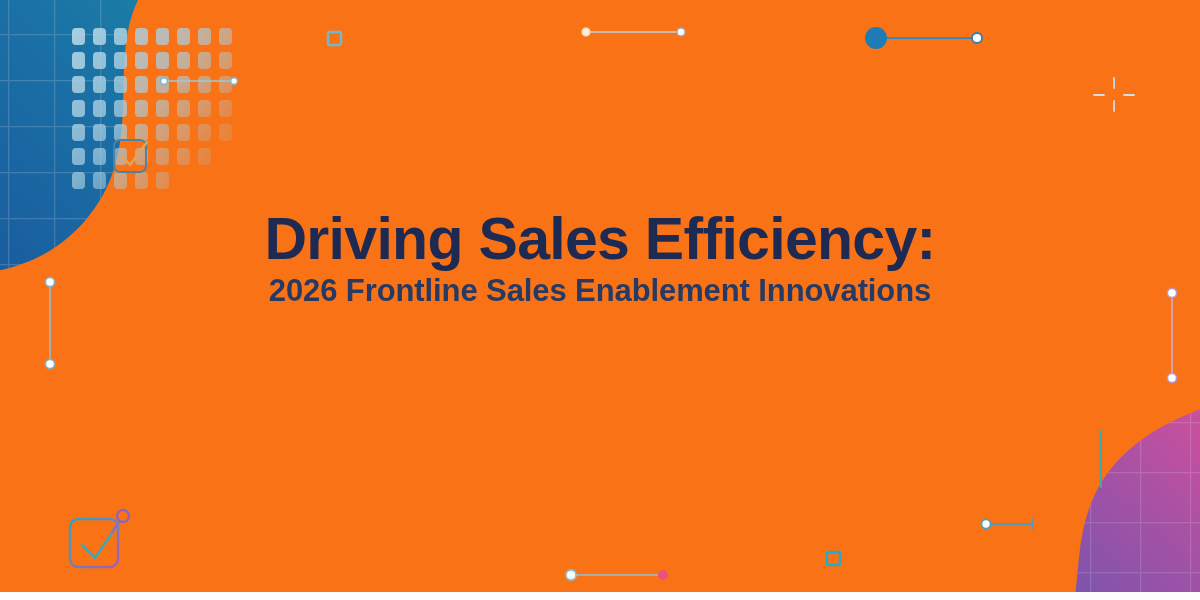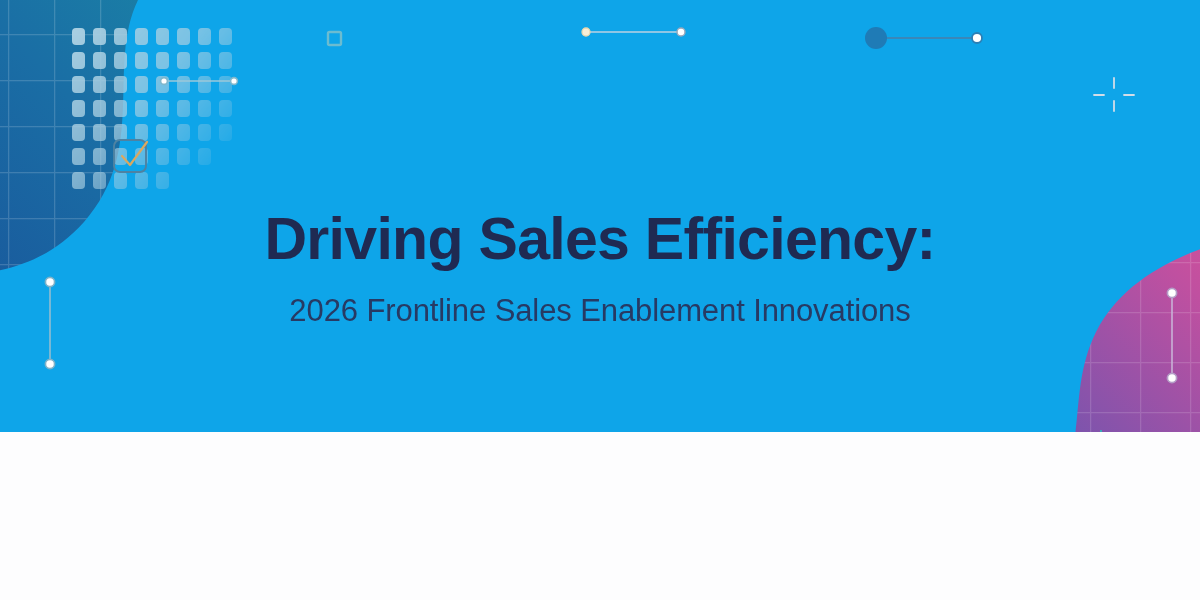--- a/index.html
+++ b/index.html
@@ -7,22 +7,22 @@
   body {
     font-family: "Liberation Sans", sans-serif;
     background:#fdfdfe;
     overflow:hidden;
     position:relative;
   }
   #slide {
     position:absolute;
     inset:0;
     width:1200px;
-    height:432px;
-    background:#0ea5e9;
+    height:592px;
+    background:#f97316;
     overflow:hidden;
     padding-left:32px;
   }
 
   
   .blob { position:absolute; pointer-events:none; }
   #blob-tl { left:-130px; top:-150px; width:420px; height:430px; }
   #blob-br { right:-120px; bottom:-150px; width:430px; height:420px; }
 
   
@@ -43,23 +43,22 @@
   }
   #main-title {
     font-size:59px;
     font-weight:bold;
     color:#1f2a52;
     letter-spacing:-0.7px;
     line-height:1.12;
     white-space:nowrap;
   }
   #subtitle {
-    margin-top:20px;
     font-size:31px;
-    font-weight:normal;
+    font-weight:bold;
     color:#273a64;
     letter-spacing:-0.1px;
     line-height:1.25;
     white-space:nowrap;
   }
 
   
   #decor-layer {
     position:absolute; inset:0;
     width:1200px; height:600px;

